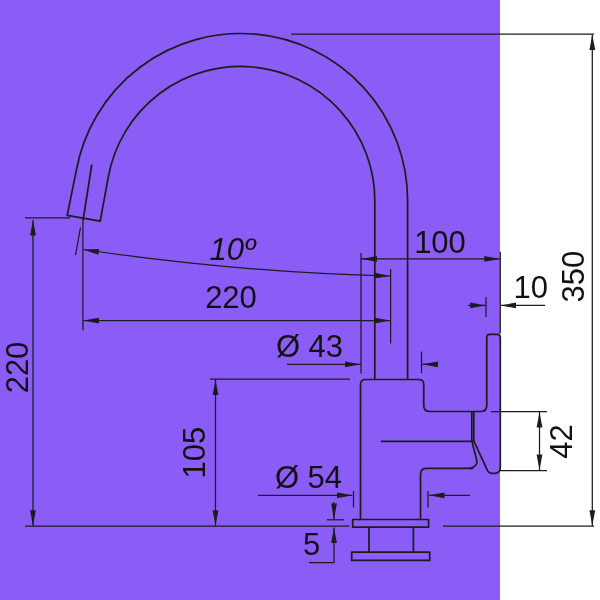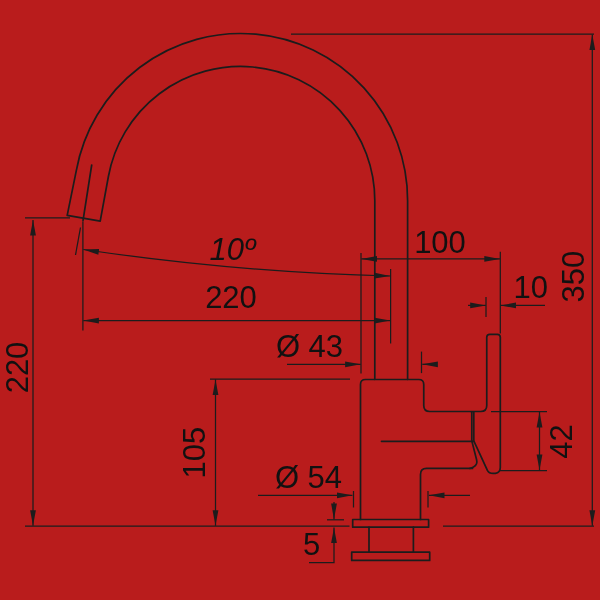--- a/index.html
+++ b/index.html
@@ -5,24 +5,24 @@
   html, body {
     margin: 0;
     padding: 0;
     background: #ffffff;
     width: 600px;
     height: 600px;
     overflow: hidden;
     font-family: "Liberation Sans", sans-serif;
   }
   #drawing-root {
-    width: 600px;
+    width: 500px;
     height: 600px;
     position: relative;
-    background: #b91c1c;
+    background: #8b5cf6;
   }
   svg { display: block; }
   .outline {
     fill: none;
     stroke: #1c1c1c;
     stroke-width: 1.7;
     stroke-linecap: round;
     stroke-linejoin: round;
   }
   .dim {

